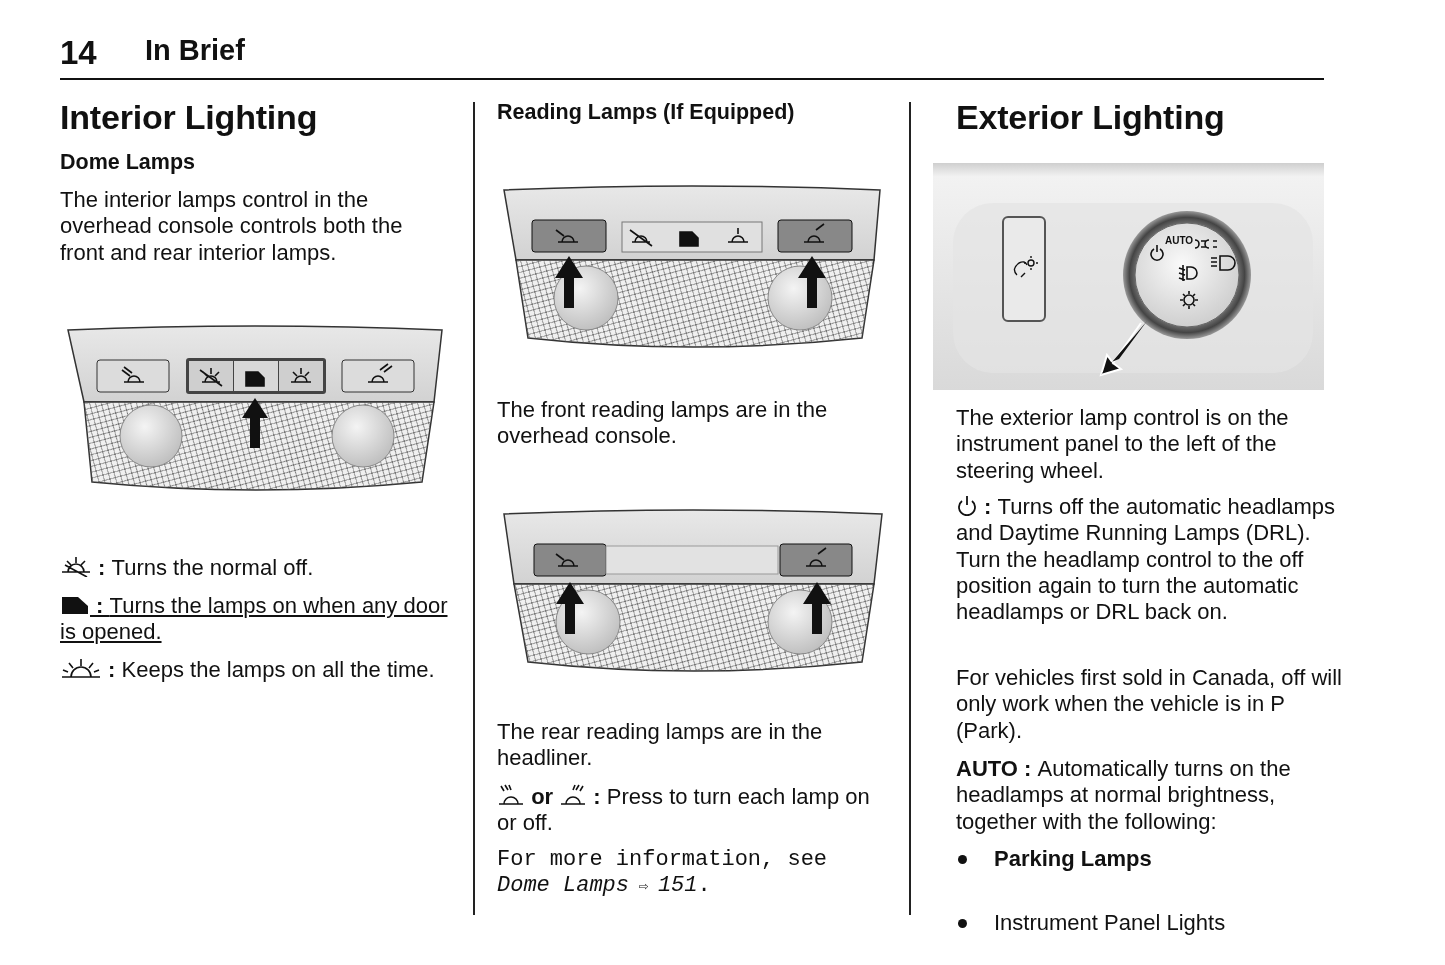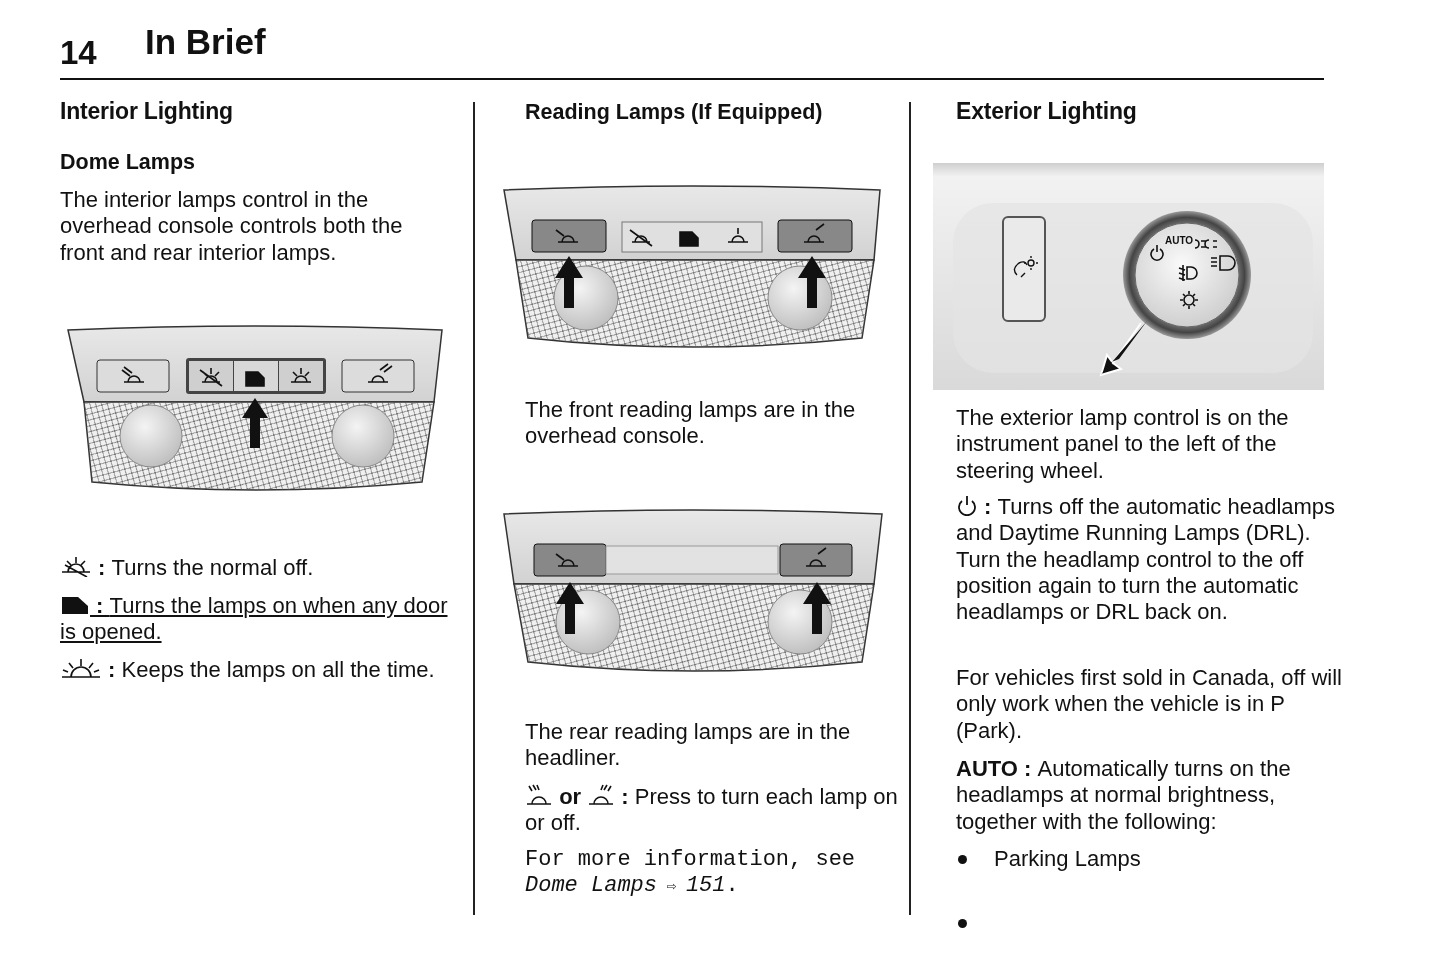--- a/index.html
+++ b/index.html
@@ -1,29 +1,29 @@
 <!DOCTYPE html>
 <html><head>
 <meta charset="utf-8">
 <style>
   html, body { margin:0; padding:0; background:#ffffff; }
   body { width:1445px; height:965px; position:relative; overflow:hidden;
          font-family:"Liberation Sans", sans-serif; color:#111; }
   .abs { position:absolute; }
   .hdr-num { left:60px; top:34px; font-size:33px; font-weight:bold; }
-  .hdr-title { left:145px; top:22px; font-size:35px; font-weight:bold; }
+  .hdr-title { left:145px; top:34px; font-size:29px; font-weight:bold; }
   .hdr-rule { left:60px; top:78px; width:1264px; height:2px; background:#111; }
   .col-rule { width:1.5px; background:#222; }
-  h1 { margin:0; font-size:23px; font-weight:bold; letter-spacing:-0.2px; }
+  h1 { margin:0; font-size:34px; font-weight:bold; letter-spacing:-0.2px; }
   h2 { margin:0; font-size:21.5px; font-weight:bold; }
   .p { font-size:22px; line-height:26.3px; margin:0; }
   .p b { font-weight:bold; }
   .p i { font-style:italic; }
   .col1 { left:60px; width:400px; }
-  .col2 { left:497px; width:400px;margin-left:28px; }
+  .col2 { left:497px; width:400px; }
   .col3 { left:956px; width:395px; }
   .sym { display:inline-block; vertical-align:-2px; }
   .bullet-item { position:relative; padding-left:38px; }
   .bullet-item .dot { position:absolute; left:2px; top:9px; width:9px; height:9px; border-radius:50%; background:#111; }
   svg text { font-family:"Liberation Sans", sans-serif; }
 </style>
 </head>
 <body>
 
 <div class="abs hdr-num">14</div>
@@ -204,18 +204,18 @@
       </g>
   </svg><b> : </b><span>Turns off the automatic headlamps and Daytime Running Lamps (DRL). Turn the headlamp control to the off position again to turn the automatic headlamps or DRL back on.</span>
 </div>
 
 <p class="abs col3 p" style="top:665px;">For vehicles first sold in Canada, off will only work when the vehicle is in P (Park).</p>
 
 <div class="abs col3 p" style="top:756px;">
   <b>AUTO</b><b> : </b><span>Automatically turns on the headlamps at normal brightness, together with the following:</span>
 </div>
 
-<div class="abs col3 p bullet-item" style="top:846px;">
+<div class="abs col3 p bullet-item" style="top:846px;font-weight:bold;">
   <span class="dot"></span><span>Parking Lamps</span>
 </div>
 <div class="abs col3 p bullet-item" style="top:884px;">
-  <span class="dot"></span>
+  <span class="dot"></span><span>Instrument Panel Lights</span>
 </div>
 
 </body></html>

